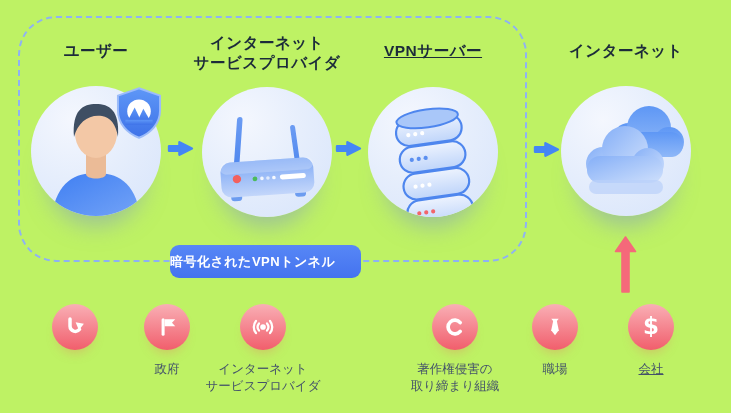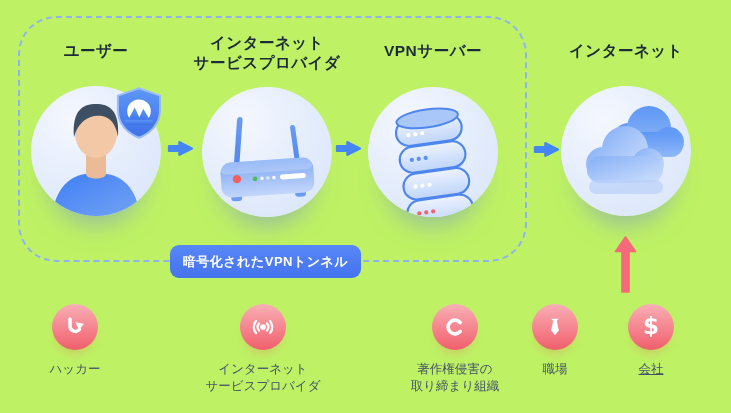--- a/index.html
+++ b/index.html
@@ -16,21 +16,21 @@
     background:radial-gradient(circle at 32% 26%, #F4F7FE 0%, #E6EEFC 45%, #D7E4FB 100%);
     box-shadow:0 26px 22px -16px rgba(125,150,200,0.5);z-index:1;}
   .big-circle svg{display:block;width:130px;height:130px;}
 
   .shield{position:absolute;left:116px;top:87px;width:46px;height:52px;z-index:2;}
 
   .flow-arrow{position:absolute;width:27px;height:19px;z-index:1;}
 
   .pill{position:absolute;left:170px;top:245px;width:191px;height:33px;
     background:linear-gradient(180deg,#5787F6,#4473EF);border-radius:9px;
-    display:flex;align-items:center;justify-content:center;color:#ffffff;
+    display:flex;align-items:center;color:#ffffff;
     font-weight:bold;font-size:13px;letter-spacing:0.5px;z-index:3;}
 
   .up-arrow{position:absolute;left:614px;top:236px;width:23px;height:58px;z-index:1;}
 
   .threat{position:absolute;top:304px;width:132px;text-align:center;}
   .threat-circle{width:46px;height:46px;border-radius:50%;margin:0 auto;
     background:linear-gradient(180deg,#F9AFB5 0%,#F15E6C 100%);
     display:flex;align-items:center;justify-content:center;
     box-shadow:0 8px 12px -6px rgba(241,94,108,0.35);}
   .threat-circle svg{display:block;width:26px;height:26px;}
@@ -45,21 +45,21 @@
 
   <div class="tunnel-box"></div>
 
   <div class="node-title" style="left:6px;top:41px;">
     <span>ユーザー</span>
   </div>
   <div class="node-title" style="left:177px;top:33px;">
     <span style="display:block;">インターネット</span>
     <span style="display:block;">サービスプロバイダ</span>
   </div>
-  <div class="node-title" style="left:343px;top:41px;">
+  <div class="node-title" style="left:343px;top:41px;text-decoration:underline;">
     <span>VPNサーバー</span>
   </div>
   <div class="node-title" style="left:536px;top:41px;">
     <span>インターネット</span>
   </div>
 
   <div class="big-circle" style="left:31px;top:86px;">
     <svg viewBox="0 0 130 130">
       <defs>
         <linearGradient id="shirtG" x1="0" y1="0" x2="1" y2="1">
@@ -201,25 +201,33 @@
     <path d="M11.5 1 L21.5 15.5 H15 V56 H8 V15.5 H1.5 Z" fill="#F5697A" stroke="#F5697A" stroke-width="1.6" stroke-linejoin="round"></path>
   </svg>
 
   <div class="threat" style="left:9px;">
     <div class="threat-circle">
       <svg viewBox="0 0 24 24">
         <path d="M7.4 4.6 V11.3 A4.9 4.9 0 0 0 16.2 14.1" fill="none" stroke="#ffffff" stroke-width="3.2" stroke-linecap="round"></path>
         <polygon points="12.6,7.6 20.2,9.0 15.6,15.0" fill="#ffffff"></polygon>
       </svg>
     </div>
-    <div class="threat-label">
-      <span style="display:block;">ハッカー</span>
-    </div>
-  </div>
-
+  </div>
+
+  <div class="threat" style="left:101px;">
+    <div class="threat-circle">
+      <svg viewBox="0 0 24 24">
+        <rect x="7" y="4" width="2.8" height="16" rx="1.4" fill="#ffffff"></rect>
+        <path d="M9.8 4.8 H19.6 L16.6 8.1 L19.6 11.4 H9.8 Z" fill="#ffffff"></path>
+      </svg>
+    </div>
+    <div class="threat-label">
+      <span style="display:block;">政府</span>
+    </div>
+  </div>
 
   <div class="threat" style="left:197px;">
     <div class="threat-circle">
       <svg viewBox="0 0 24 24">
         <circle cx="12" cy="12" r="2.6" fill="#ffffff"></circle>
         <path d="M8.3 8.7 a5.2 5.2 0 0 0 0 6.6" fill="none" stroke="#ffffff" stroke-width="2.1" stroke-linecap="round"></path>
         <path d="M5.5 6.4 a8.8 8.8 0 0 0 0 11.2" fill="none" stroke="#ffffff" stroke-width="2.1" stroke-linecap="round"></path>
         <path d="M15.7 8.7 a5.2 5.2 0 0 1 0 6.6" fill="none" stroke="#ffffff" stroke-width="2.1" stroke-linecap="round"></path>
         <path d="M18.5 6.4 a8.8 8.8 0 0 1 0 11.2" fill="none" stroke="#ffffff" stroke-width="2.1" stroke-linecap="round"></path>
       </svg>

